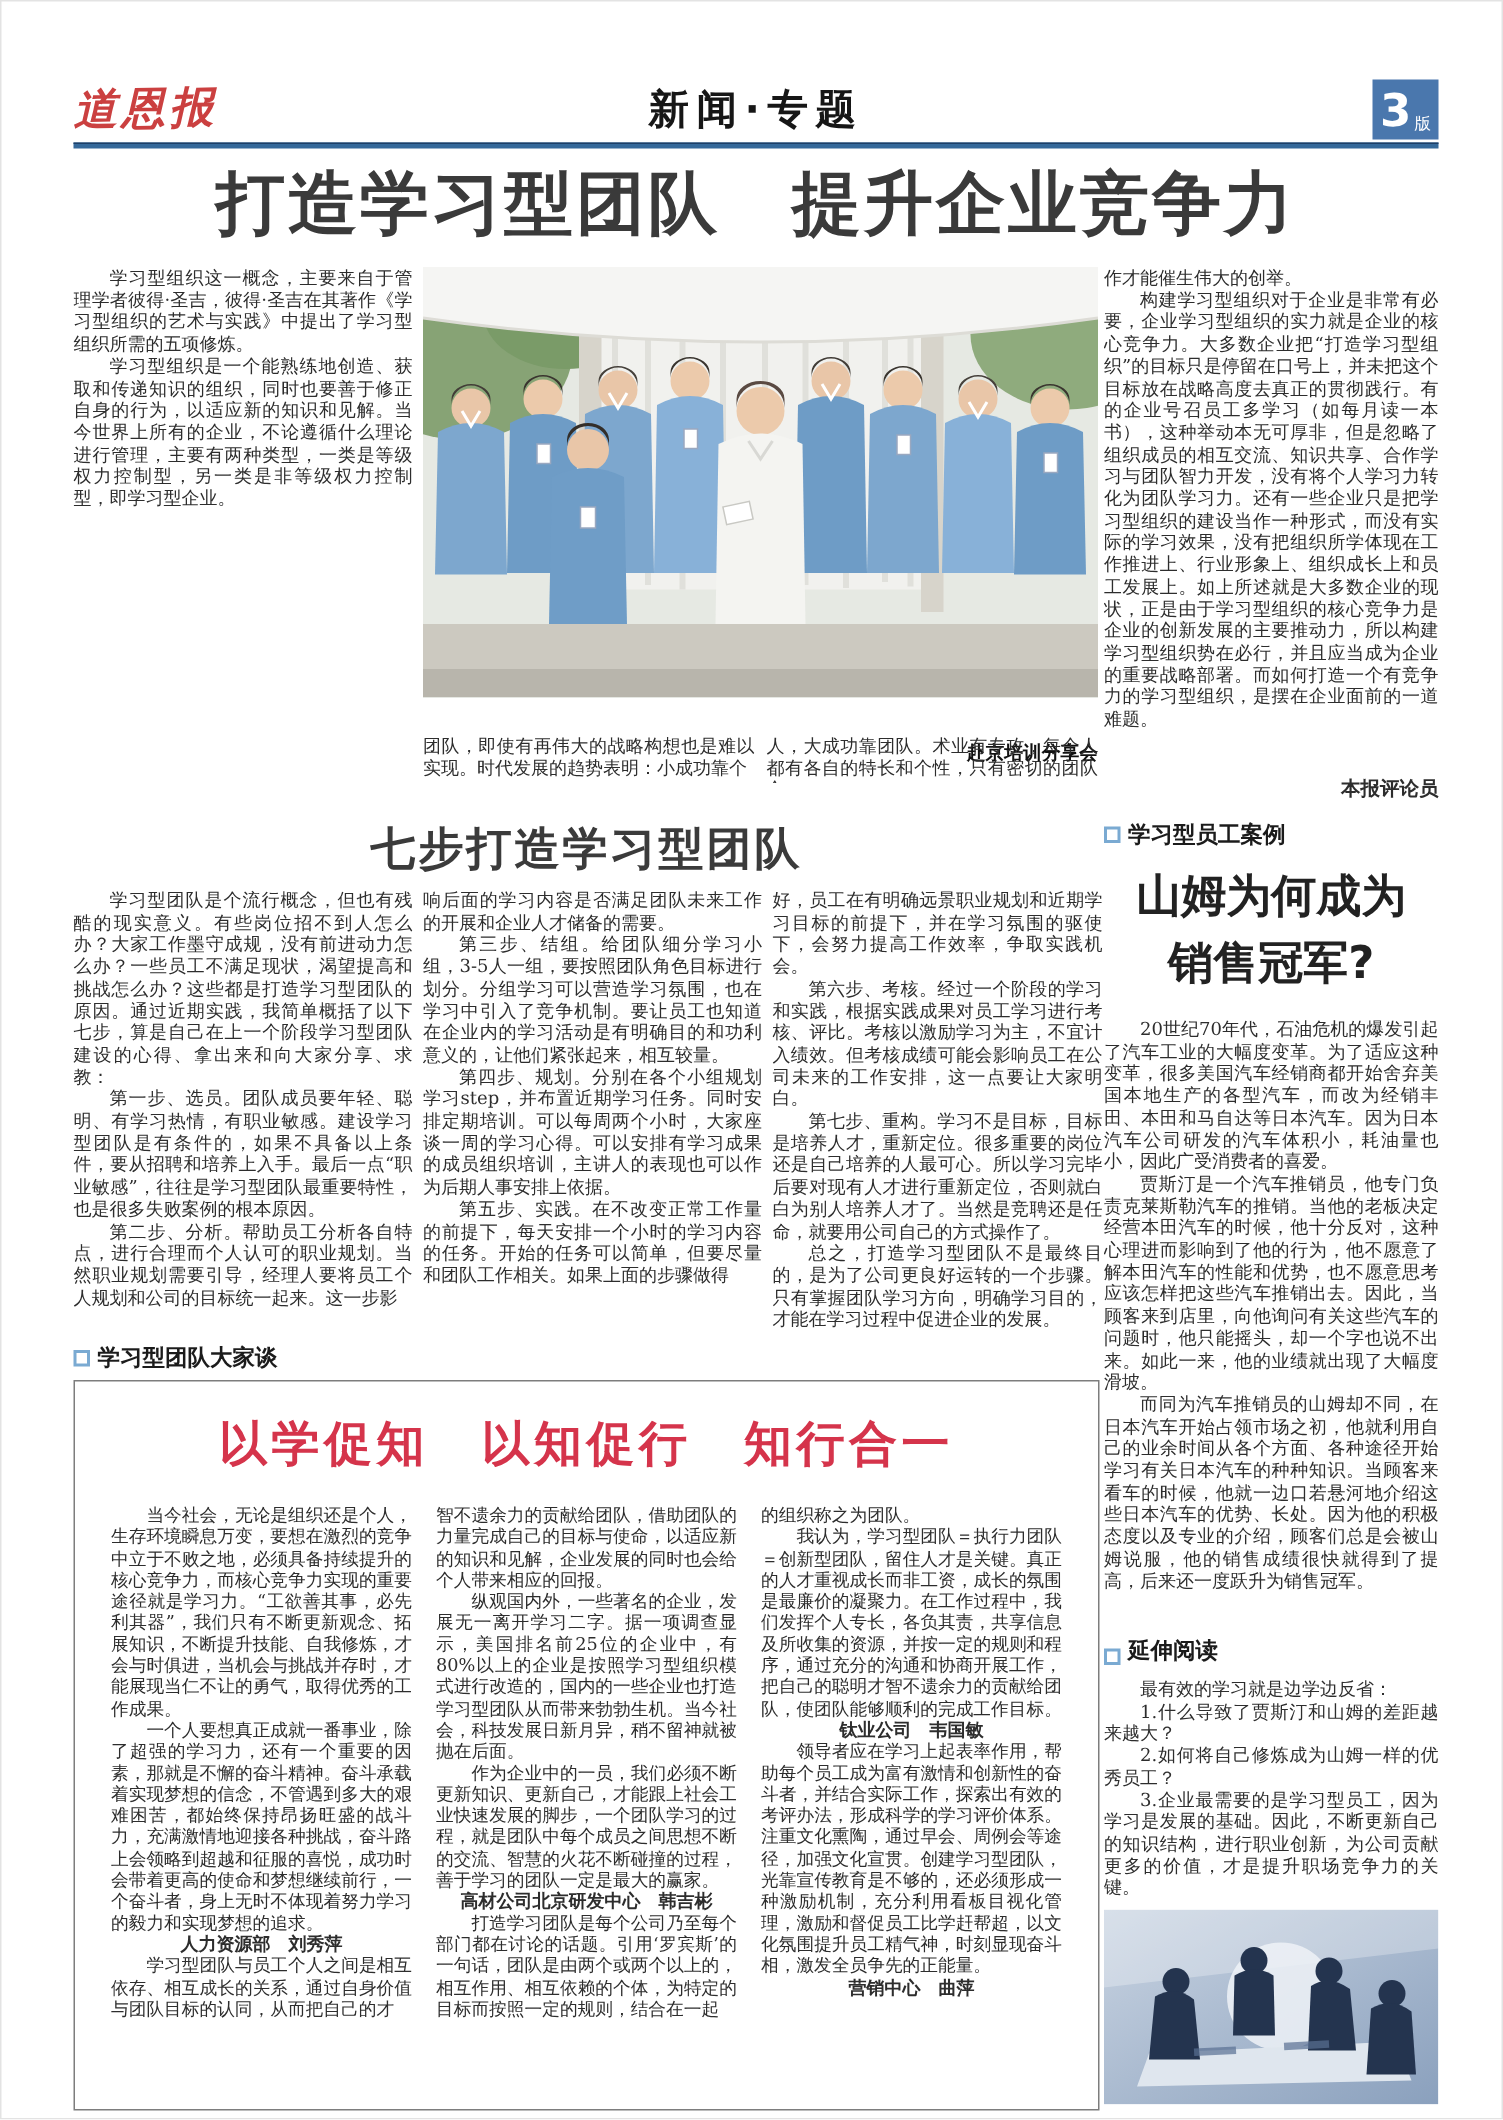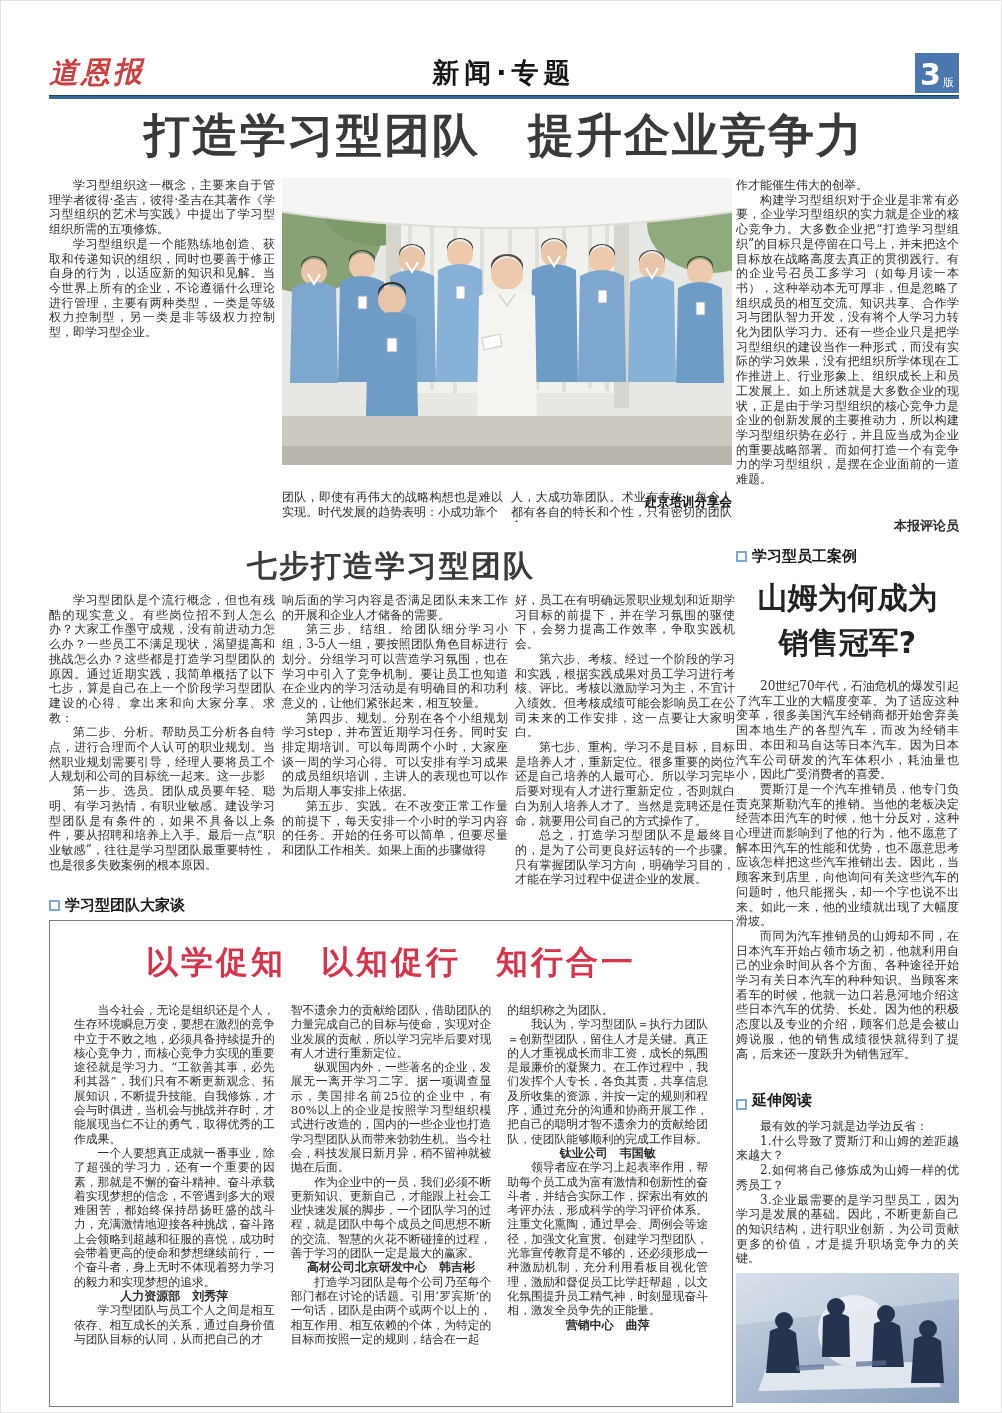--- a/index.html
+++ b/index.html
@@ -211,22 +211,22 @@
 
   <div class="col-tr body-text">
     <p class="noindent">作才能催生伟大的创举。</p>
     <p class="para">构建学习型组织对于企业是非常有必要，企业学习型组织的实力就是企业的核心竞争力。大多数企业把“打造学习型组织”的目标只是停留在口号上，并未把这个目标放在战略高度去真正的贯彻践行。有的企业号召员工多学习（如每月读一本书），这种举动本无可厚非，但是忽略了组织成员的相互交流、知识共享、合作学习与团队智力开发，没有将个人学习力转化为团队学习力。还有一些企业只是把学习型组织的建设当作一种形式，而没有实际的学习效果，没有把组织所学体现在工作推进上、行业形象上、组织成长上和员工发展上。如上所述就是大多数企业的现状，正是由于学习型组织的核心竞争力是企业的创新发展的主要推动力，所以构建学习型组织势在必行，并且应当成为企业的重要战略部署。而如何打造一个有竞争力的学习型组织，是摆在企业面前的一道难题。</p>
   </div>
   <div class="byline">本报评论员</div>
 
   <div class="steps-title">七步打造学习型团队</div>
   <div class="step-col1 body-text">
     <p class="para">学习型团队是个流行概念，但也有残酷的现实意义。有些岗位招不到人怎么办？大家工作墨守成规，没有前进动力怎么办？一些员工不满足现状，渴望提高和挑战怎么办？这些都是打造学习型团队的原因。通过近期实践，我简单概括了以下七步，算是自己在上一个阶段学习型团队建设的心得、拿出来和向大家分享、求教：</p>
+    <p class="para">第一步、选员。团队成员要年轻、聪明、有学习热情，有职业敏感。建设学习型团队是有条件的，如果不具备以上条件，要从招聘和培养上入手。最后一点“职业敏感”，往往是学习型团队最重要特性，也是很多失败案例的根本原因。</p>
     <p class="para">第二步、分析。帮助员工分析各自特点，进行合理而个人认可的职业规划。当然职业规划需要引导，经理人要将员工个人规划和公司的目标统一起来。这一步影</p>
-    <p class="para">第一步、选员。团队成员要年轻、聪明、有学习热情，有职业敏感。建设学习型团队是有条件的，如果不具备以上条件，要从招聘和培养上入手。最后一点“职业敏感”，往往是学习型团队最重要特性，也是很多失败案例的根本原因。</p>
   </div>
   <div class="step-col2 body-text">
     <p class="noindent">响后面的学习内容是否满足团队未来工作的开展和企业人才储备的需要。</p>
     <p class="para">第三步、结组。给团队细分学习小组，3-5人一组，要按照团队角色目标进行划分。分组学习可以营造学习氛围，也在学习中引入了竞争机制。要让员工也知道在企业内的学习活动是有明确目的和功利意义的，让他们紧张起来，相互较量。</p>
     <p class="para">第四步、规划。分别在各个小组规划学习step，并布置近期学习任务。同时安排定期培训。可以每周两个小时，大家座谈一周的学习心得。可以安排有学习成果的成员组织培训，主讲人的表现也可以作为后期人事安排上依据。</p>
     <p class="para">第五步、实践。在不改变正常工作量的前提下，每天安排一个小时的学习内容的任务。开始的任务可以简单，但要尽量和团队工作相关。如果上面的步骤做得</p>
   </div>
   <div class="step-col3 body-text">
     <p class="noindent">好，员工在有明确远景职业规划和近期学习目标的前提下，并在学习氛围的驱使下，会努力提高工作效率，争取实践机会。</p>
     <p class="para">第六步、考核。经过一个阶段的学习和实践，根据实践成果对员工学习进行考核、评比。考核以激励学习为主，不宜计入绩效。但考核成绩可能会影响员工在公司未来的工作安排，这一点要让大家明白。</p>
@@ -241,21 +241,21 @@
   <div class="forum-box">
     <div class="forum-headline">以学促知　以知促行　知行合一</div>
     <div class="forum-cols">
       <div class="forum-col">
         <p class="para">当今社会，无论是组织还是个人，生存环境瞬息万变，要想在激烈的竞争中立于不败之地，必须具备持续提升的核心竞争力，而核心竞争力实现的重要途径就是学习力。“工欲善其事，必先利其器”，我们只有不断更新观念、拓展知识，不断提升技能、自我修炼，才会与时俱进，当机会与挑战并存时，才能展现当仁不让的勇气，取得优秀的工作成果。</p>
         <p class="para">一个人要想真正成就一番事业，除了超强的学习力，还有一个重要的因素，那就是不懈的奋斗精神。奋斗承载着实现梦想的信念，不管遇到多大的艰难困苦，都始终保持昂扬旺盛的战斗力，充满激情地迎接各种挑战，奋斗路上会领略到超越和征服的喜悦，成功时会带着更高的使命和梦想继续前行，一个奋斗者，身上无时不体现着努力学习的毅力和实现梦想的追求。</p>
         <p class="sig">人力资源部　刘秀萍</p>
         <p class="para">学习型团队与员工个人之间是相互依存、相互成长的关系，通过自身价值与团队目标的认同，从而把自己的才</p>
       </div>
       <div class="forum-col">
-        <p class="noindent">智不遗余力的贡献给团队，借助团队的力量完成自己的目标与使命，实现对企业发展的贡献，所以学习完毕后要对现有人才进行重新定位。</p>
+        <p class="noindent">智不遗余力的贡献给团队，借助团队的力量完成自己的目标与使命，以适应新的知识和见解，企业发展的同时也会给个人带来相应的回报。</p>
         <p class="para">纵观国内外，一些著名的企业，发展无一离开学习二字。据一项调查显示，美国排名前25位的企业中，有80%以上的企业是按照学习型组织模式进行改造的，国内的一些企业也打造学习型团队从而带来勃勃生机。当今社会，科技发展日新月异，稍不留神就被抛在后面。</p>
         <p class="para">作为企业中的一员，我们必须不断更新知识、更新自己，才能跟上社会工业快速发展的脚步，一个团队学习的过程，就是团队中每个成员之间思想不断的交流、智慧的火花不断碰撞的过程，善于学习的团队一定是最大的赢家。</p>
         <p class="sig">高材公司北京研发中心　韩吉彬</p>
         <p class="para">打造学习团队是每个公司乃至每个部门都在讨论的话题。引用‘罗宾斯’的一句话，团队是由两个或两个以上的，相互作用、相互依赖的个体，为特定的目标而按照一定的规则，结合在一起</p>
       </div>
       <div class="forum-col">
         <p class="noindent">的组织称之为团队。</p>
         <p class="para">我认为，学习型团队＝执行力团队＝创新型团队，留住人才是关键。真正的人才重视成长而非工资，成长的氛围是最廉价的凝聚力。在工作过程中，我们发挥个人专长，各负其责，共享信息及所收集的资源，并按一定的规则和程序，通过充分的沟通和协商开展工作，把自己的聪明才智不遗余力的贡献给团队，使团队能够顺利的完成工作目标。</p>
         <p class="sig">钛业公司　韦国敏</p>
         <p class="para">领导者应在学习上起表率作用，帮助每个员工成为富有激情和创新性的奋斗者，并结合实际工作，探索出有效的考评办法，形成科学的学习评价体系。注重文化熏陶，通过早会、周例会等途径，加强文化宣贯。创建学习型团队，光靠宣传教育是不够的，还必须形成一种激励机制，充分利用看板目视化管理，激励和督促员工比学赶帮超，以文化氛围提升员工精气神，时刻显现奋斗相，激发全员争先的正能量。</p>

